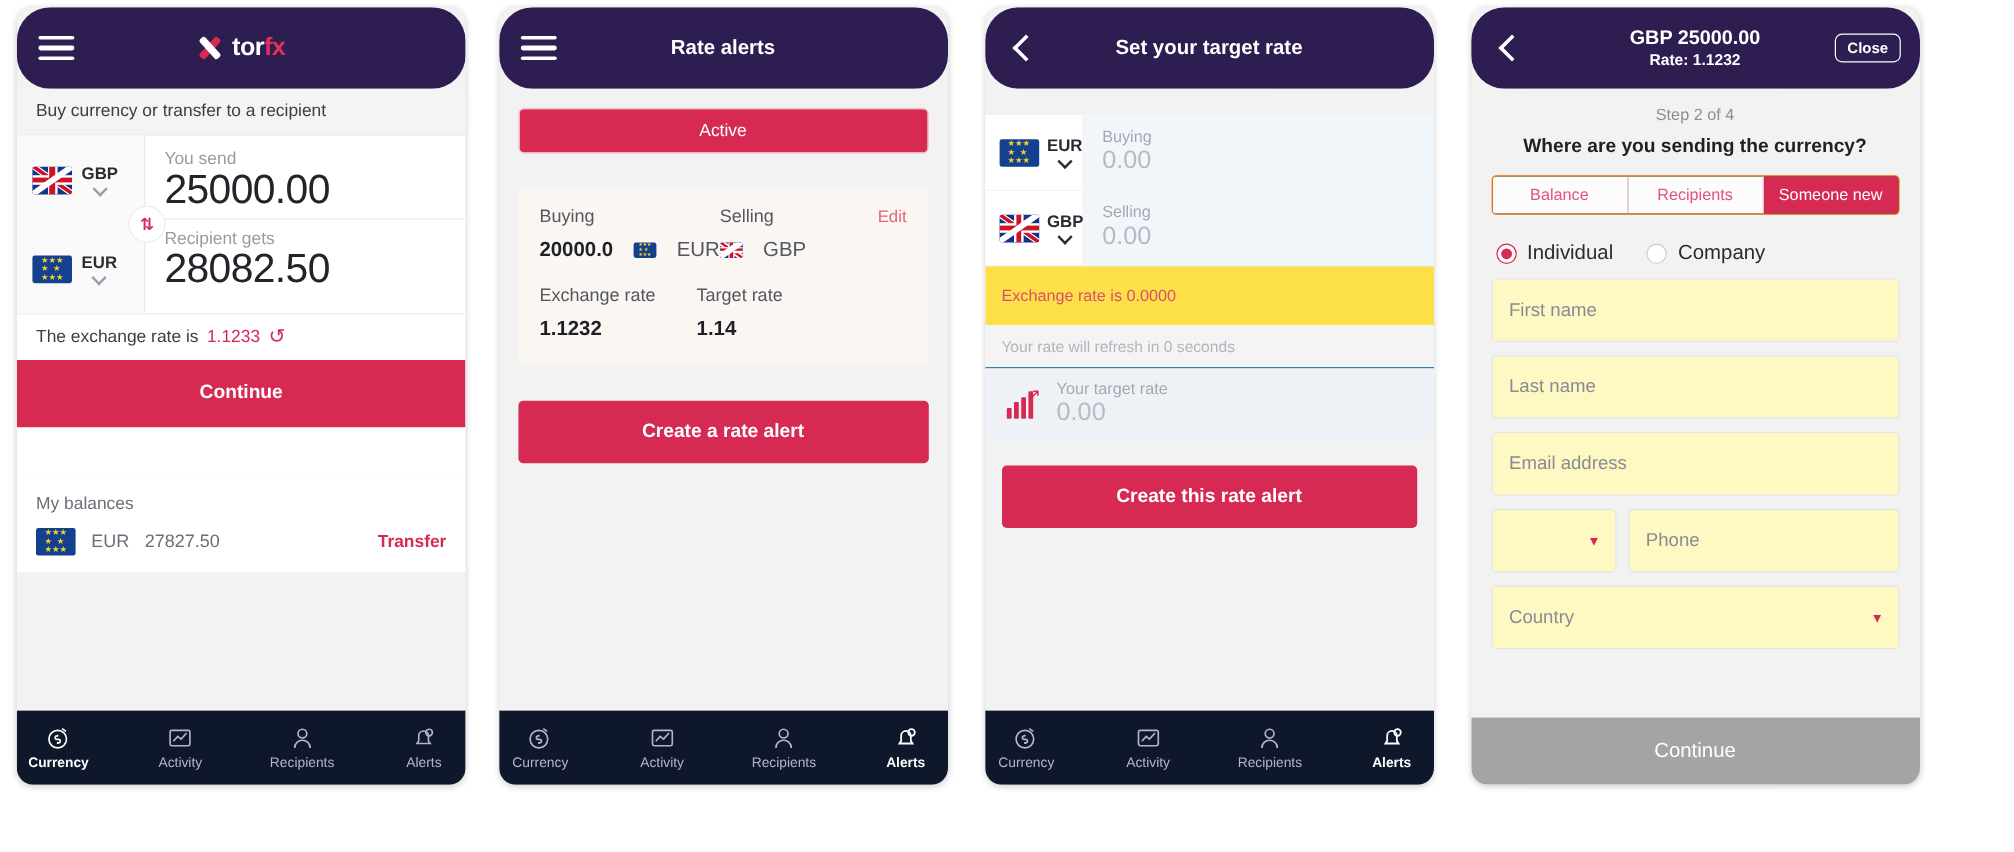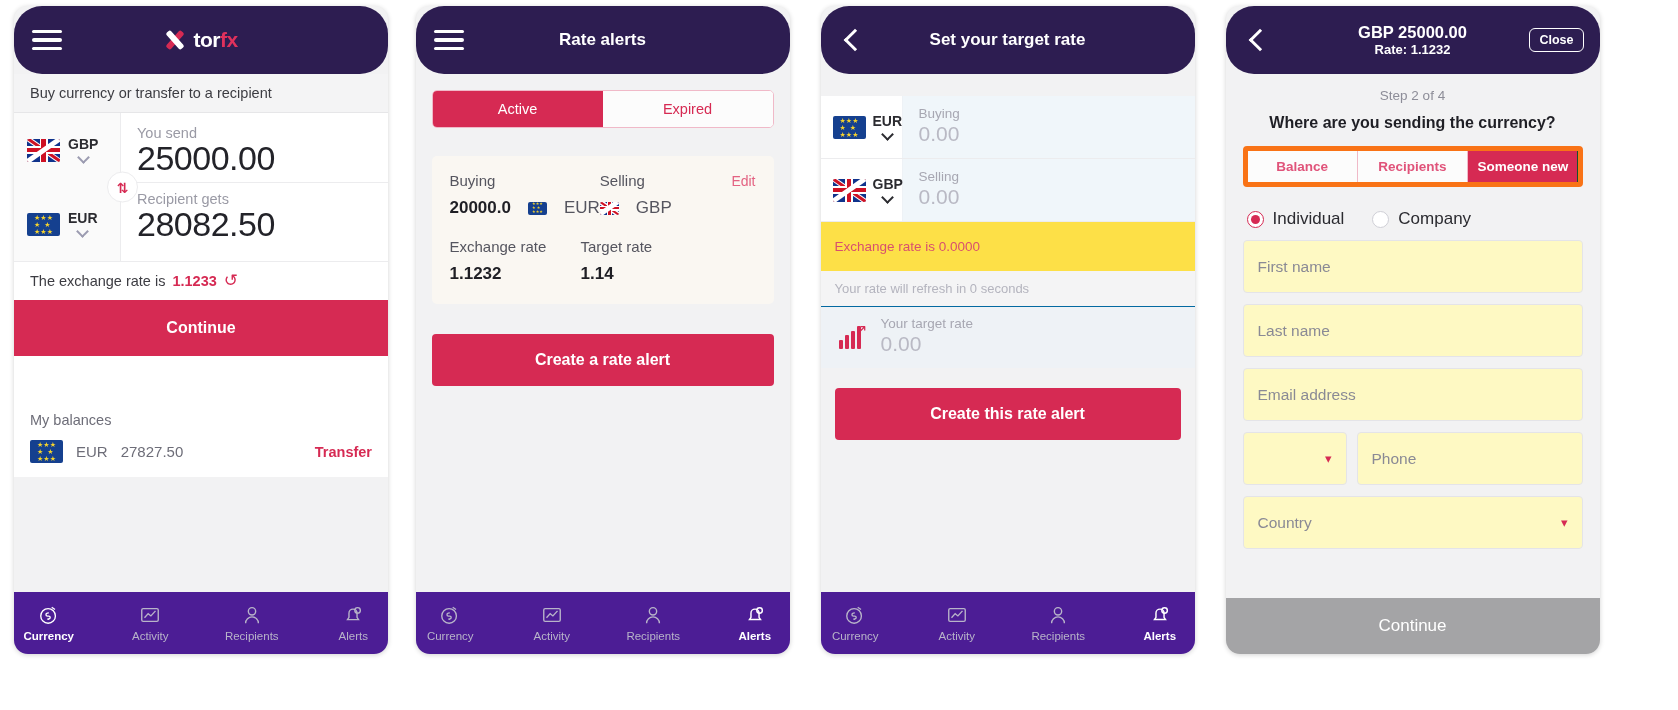--- a/index.html
+++ b/index.html
@@ -130,21 +130,21 @@
     position: absolute; left: 93px; top: 50%; transform: translateY(-50%);
     width: 31px; height: 31px; border-radius: 50%; background: #fff;
     border: 1px solid #ececee; display: flex; align-items: center; justify-content: center;
     color: #d62a53; font-size: 14px; font-weight: bold; cursor: pointer; z-index: 3;
   }
   .rate-row {
     background: #fff; padding: 10px 16px 11px; font-size: 14.5px; color: #3c3c42;
     display: flex; align-items: center; gap: 7px;
     border-top: 1px solid #ececee;
   }
-  .rate-row b { color: #d62a53; font-weight: bold; }
+  .rate-row b { color: #d62a53; font-weight: normal; }
   .refresh-ico { color: #d62a53; font-size: 17px; line-height: 1; cursor: pointer; }
 
   .cta {
     background: #d62a53; color: #fff; border: none; width: 100%;
     height: 56px; font-size: 16px; font-weight: bold; cursor: pointer;
     font-family: inherit;
   }
   .white-pad { background: #fff; height: 42px; }
 
   .balances { background: #fff; padding: 0 16px; }
@@ -243,22 +243,22 @@
     transform: rotate(0deg);
   }
   .tr-cta-wrap { padding: 20px 14px 0; background: #f2f2f3; }
   .tr-cta-wrap .cta { border-radius: 4px; height: 52px; }
 
   
   .step-body { background: #f2f2f3; padding: 14px 17px 0; }
   .step-count { text-align: center; font-size: 13.5px; color: #8d8d98; }
   .step-q { text-align: center; font-size: 16px; font-weight: bold; color: #1f1f25; margin-top: 11px; }
   .seg3 {
-    margin-top: 14px; display: flex; border: 5px solid #f97316; border-radius: 4px;
-    overflow: hidden; background: #14532d; font-weight: bold;
+    margin-top: 14px; display: flex; border: 1px solid #f97316; border-radius: 4px;
+    overflow: hidden; background: #14532d;
   }
   .seg3 div {
     flex: 1; text-align: center; padding: 8px 0; font-size: 13.5px; color: #e0537a;
     cursor: pointer; background: #fcfcfc; border-right: 1px solid #f0b9c8;
   }
   .seg3 div:last-child { border-right: none; }
   .seg3 div.on { background: #d62a53; color: #fff; }
   .radios { display: flex; gap: 28px; margin: 22px 0 8px; padding-left: 4px; }
   .radio { display: flex; align-items: center; gap: 9px; font-size: 17px; color: #2b2b30; cursor: pointer; }
   .radio .dot {
@@ -283,21 +283,21 @@
   .fld-country { position: relative; justify-content: space-between; }
 
   .continue-dis {
     position: absolute; left: 0; right: 0; bottom: 0;
     background: #a4a4a6; color: #fff; border: none; height: 56px;
     font-size: 17px; cursor: pointer; font-family: inherit;
   }
 
   
   .nav {
-    flex: 0 0 62px; height: 62px; background: #4c1d95; display: flex; gap: 32px;
+    flex: 0 0 62px; height: 62px; background: #0f172a; display: flex; gap: 32px;
   }
   .nav-item {
     flex: 1; display: flex; flex-direction: column; align-items: center;
     justify-content: center; gap: 4px; cursor: pointer;
     color: #b8b4c9; font-size: 11.5px;
   }
   .nav-item.on { color: #ffffff; font-weight: bold; }
   .nav-ico { height: 22px; display: flex; align-items: center; }
   .nav-ico svg { display:block; }
 </style>
@@ -435,21 +435,20 @@
       <div class="hamburger">
             <span></span>
             <span></span>
             <span></span>
           </div>
       <div class="hdr-title">Rate alerts</div>
     </div>
     <div class="body">
       <div class="seg">
         <div class="on">Active</div>
-        <div>Expired</div>
       </div>
 
       <div class="alert-card">
         <div class="acard-grid">
           <div class="acard-col">
             <div class="acard-lbl">Buying</div>
             <div class="acard-val b">
               <span>20000.0</span>
               <span class="flag sm flag-eu">
                     <span class="eu-stars">★★★<br>★&nbsp;★<br>★★★</span>

